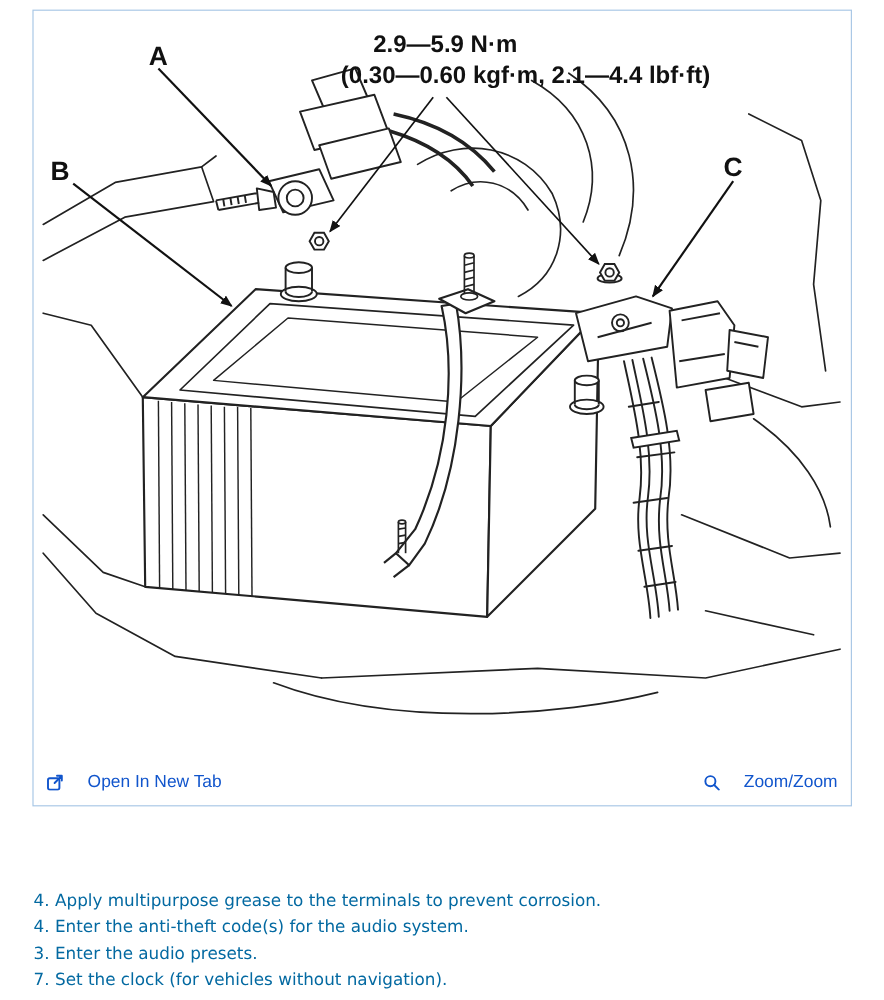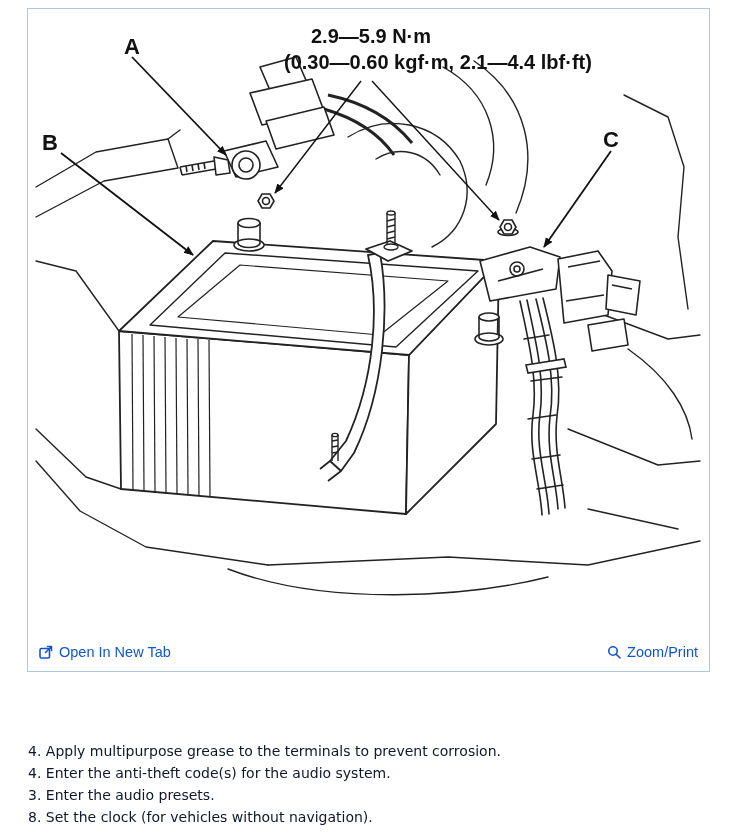--- a/index.html
+++ b/index.html
@@ -20,31 +20,31 @@
   }
   .diagram-area { flex: 1 1 auto; position: relative; overflow: hidden; }
   .diagram-area svg { display: block; }
 
   .panel-toolbar {
     height: 32px; flex: 0 0 auto;
     display: flex; align-items: center; justify-content: space-between;
     padding: 0 11px 6px 11px;
   }
   .link {
-    display: inline-flex; align-items: center; gap: 6px;
+    display: inline-flex; align-items: center; gap: 20px;
     color: var(--link, #1155cc);
     font-size: 14.5px; text-decoration: none; cursor: pointer;
   }
   .icon { display: inline-flex; }
   .icon svg { display: block; }
 
   .instructions {
     position: absolute; left: 28px; top: 740px; right: 20px;
     font-family: "DejaVu Sans", sans-serif;
-    font-size: 14px; color: #0f172a;
+    font-size: 14px; color: #0369a1;
   }
   .instruction { line-height: 22px; white-space: nowrap; }
 
   .svg-label { font-family: "Liberation Sans", sans-serif; font-weight: bold; fill: #111; }
 </style>
 </head>
 <body>
 
 <div class="page">
 
@@ -219,26 +219,26 @@
         </span>
         <span>Open In New Tab</span>
       </a>
       <a class="link">
         <span class="icon">
           <svg width="14" height="14" viewBox="0 0 14 14" fill="none" stroke="currentColor" stroke-width="1.6" stroke-linecap="round">
             <circle cx="6" cy="6" r="4.2"></circle>
             <path d="M9.2,9.2 L13,13"></path>
           </svg>
         </span>
-        <span>Zoom/Print</span>
+        <span>Zoom/Zoom</span>
       </a>
     </div>
 
   </div>
 
   <div class="instructions">
     <div class="instruction">4. Apply multipurpose grease to the terminals to prevent corrosion.</div>
     <div class="instruction">4. Enter the anti-theft code(s) for the audio system.</div>
     <div class="instruction">3. Enter the audio presets.</div>
-    <div class="instruction">8. Set the clock (for vehicles without navigation).</div>
+    <div class="instruction">7. Set the clock (for vehicles without navigation).</div>
   </div>
 
 </div>
 
 </body></html>

